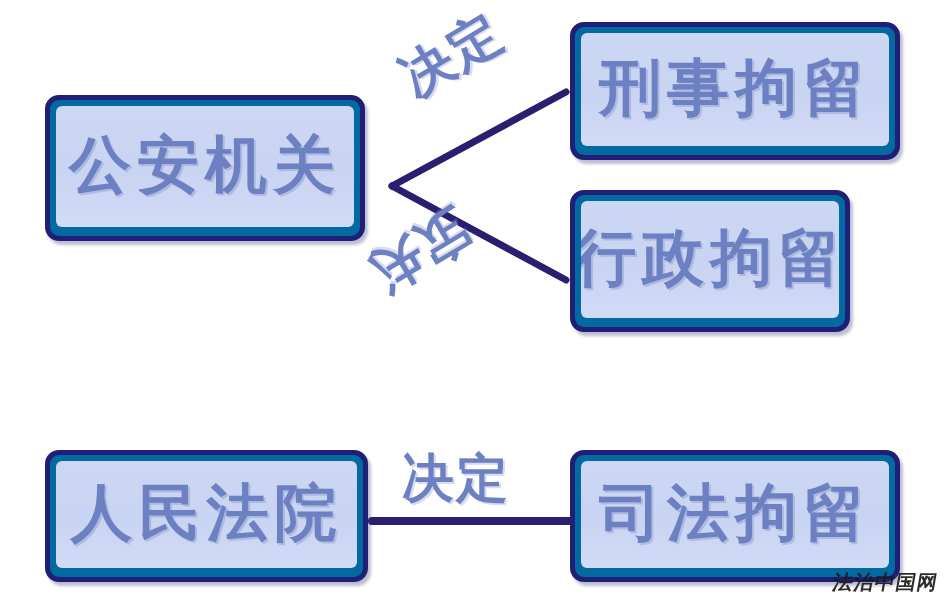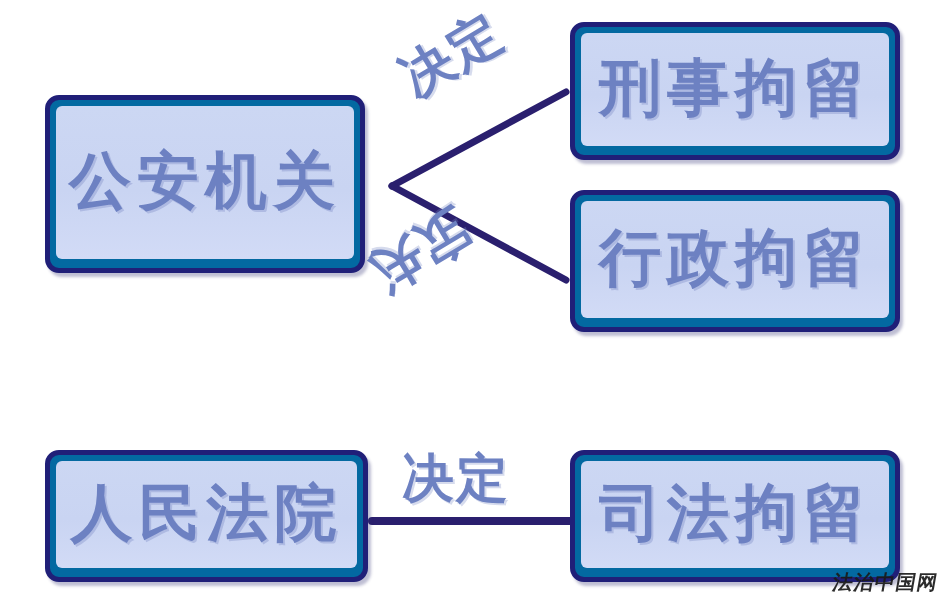--- a/index.html
+++ b/index.html
@@ -55,23 +55,23 @@
     font-weight: 700;
     font-size: 62px;
     letter-spacing: 6px;
     line-height: 1;
     white-space: nowrap;
     text-shadow: 2px 2px 0 rgba(120, 136, 195, 0.35);
     transform: translateY(-2px);
   }
 
   
-  #node-public-security { left: 45px;  top: 95px;  width: 320px; height: 178px; }
+  #node-public-security { left: 45px;  top: 95px;  width: 320px; height: 146px; }
   #node-criminal        { left: 570px; top: 22px;  width: 330px; height: 138px; }
-  #node-administrative  { left: 570px; top: 190px; width: 330px; height: 142px; }
+  #node-administrative  { left: 570px; top: 190px; width: 280px; height: 142px; }
   #node-court           { left: 45px;  top: 450px; width: 323px; height: 132px; }
   #node-judicial        { left: 570px; top: 450px; width: 330px; height: 132px; }
 
   
   .edge-label {
     position: absolute;
     z-index: 4;
     color: #6d81c2;
     font-weight: 700;
     font-size: 52px;

